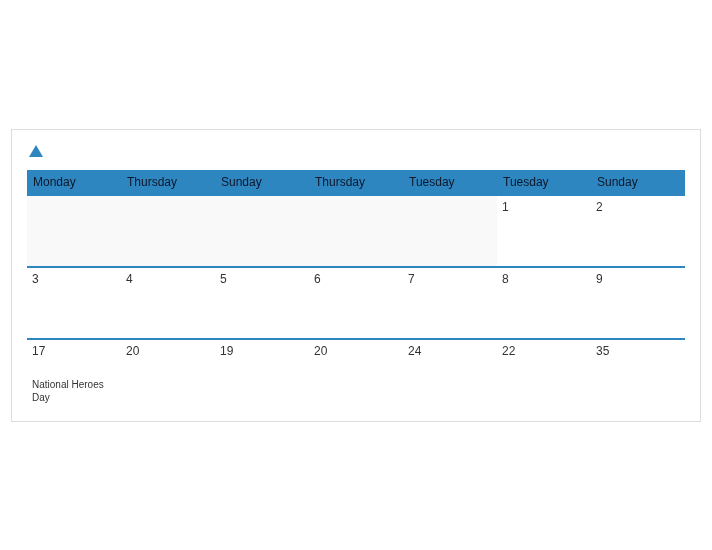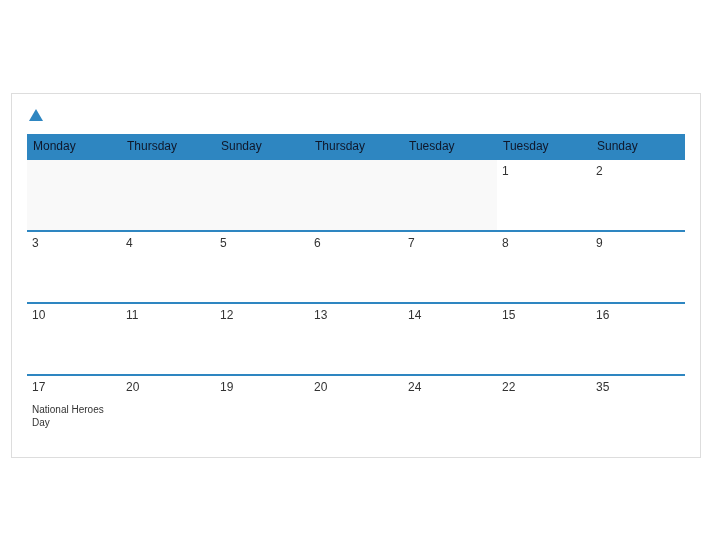--- a/index.html
+++ b/index.html
@@ -91,21 +91,21 @@
       border-bottom: none;
     }
     .day-number {
       font-size: 12px;
       color: #333;
       display: block;
     }
     .event-text {
       font-size: 10px;
       color: #333;
-      margin-top: 9px;
+      margin-top: 20px;
       display: block;
       line-height: 1.3;
     }
     .empty-cell {
       background: #f9f9f9;
     }
   </style>
 </head>
 <body>
 
@@ -164,43 +164,20 @@
           </td>
           <td>
             <span class="day-number">8</span>
           </td>
           <td>
             <span class="day-number">9</span>
           </td>
         </tr>
         <tr>
           <td>
-            <span class="day-number">10</span>
-          </td>
-          <td>
-            <span class="day-number">11</span>
-          </td>
-          <td>
-            <span class="day-number">12</span>
-          </td>
-          <td>
-            <span class="day-number">13</span>
-          </td>
-          <td>
-            <span class="day-number">14</span>
-          </td>
-          <td>
-            <span class="day-number">15</span>
-          </td>
-          <td>
-            <span class="day-number">16</span>
-          </td>
-        </tr>
-        <tr>
-          <td>
             <span class="day-number">17</span>
             <span class="event-text">National Heroes Day</span>
           </td>
           <td>
             <span class="day-number">20</span>
           </td>
           <td>
             <span class="day-number">19</span>
           </td>
           <td>

